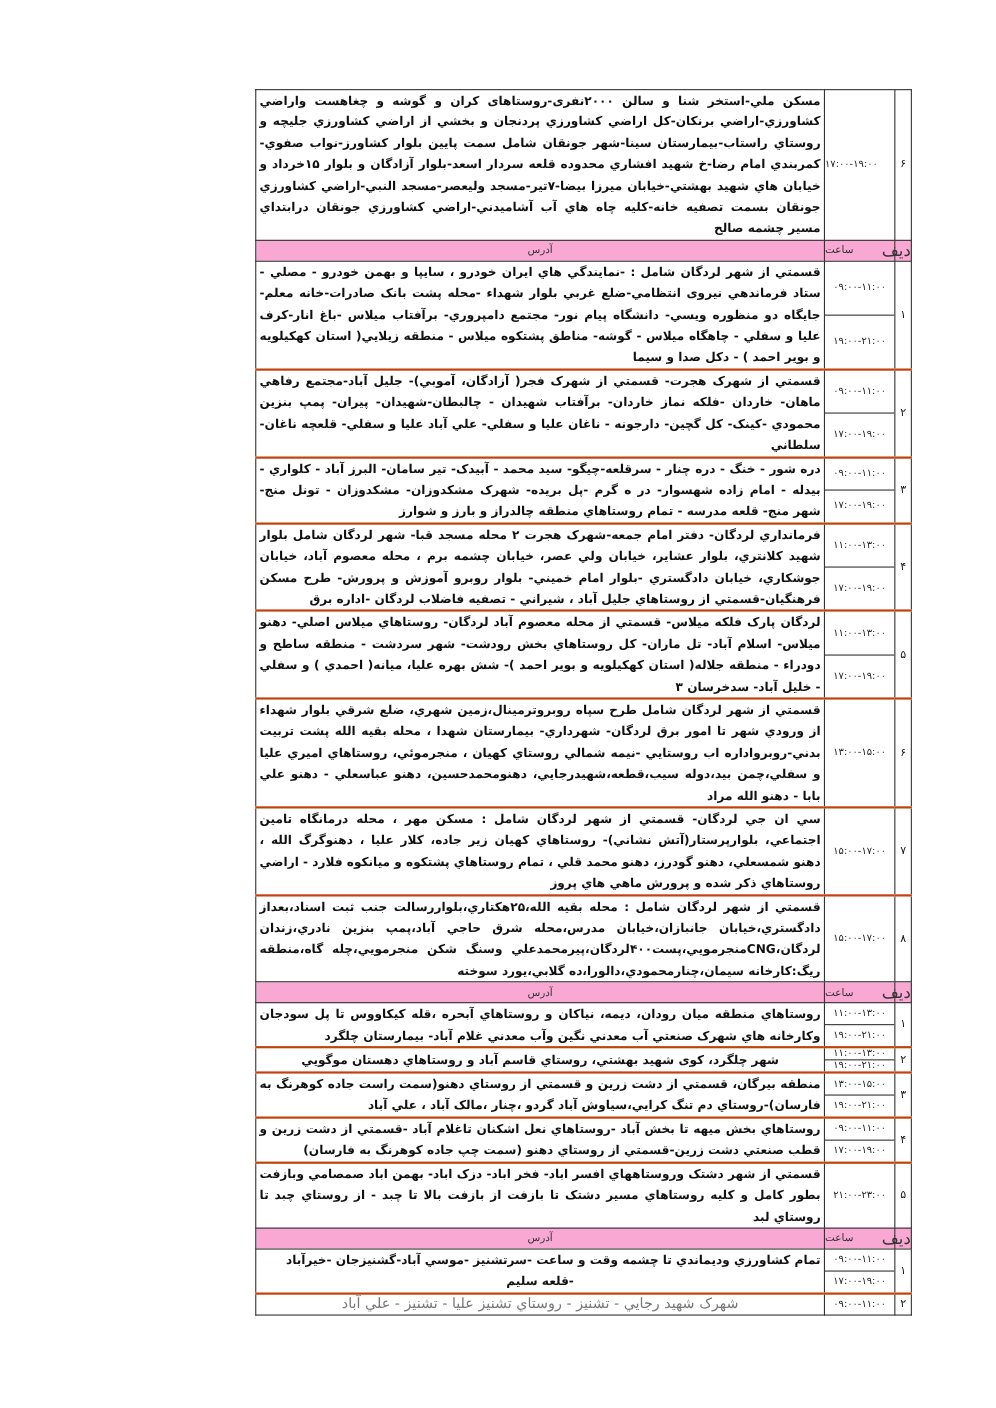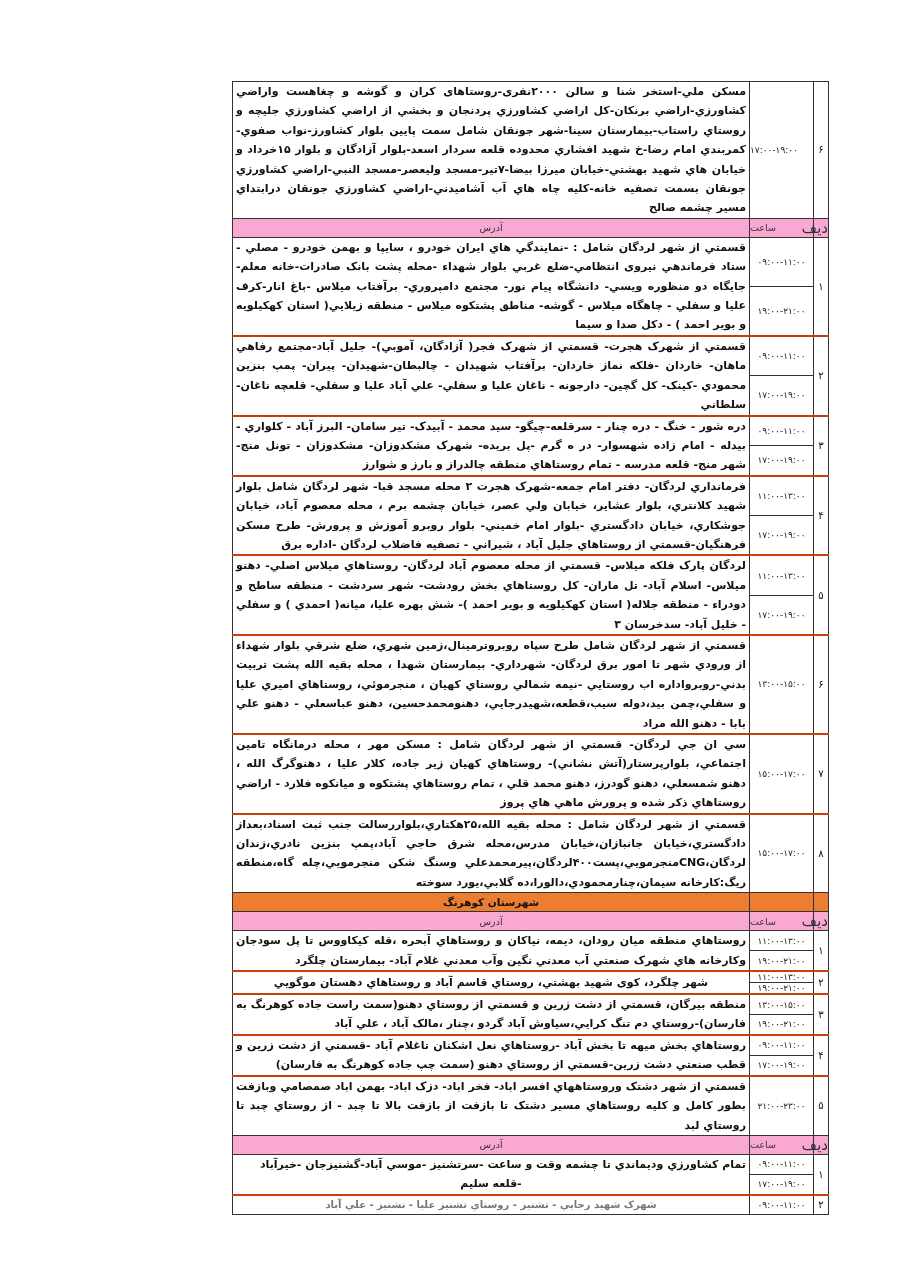--- a/index.html
+++ b/index.html
@@ -16,21 +16,21 @@
   .county.yellow td { background: #ffc000; }
   .county.orange td { background: #ed7d31; }
   .hdr td { background: #f9a8d4; height: 17px; font-size: 9.5px; font-weight: normal; color: #333; }
   .hdr .c-num { font-size: 15px; }
   .thick-top td { border-top: 2px solid #c2410c; }
   .tsplit { display: flex; flex-direction: column; height: 100%; }
   .tsplit span { flex: 1; display: flex; align-items: center; justify-content: center; }
   .tsplit span + span { border-top: 1px solid #333; }
   td.tcell { padding: 0; height: 1px; }
   .cut { height: 18px; }
-  .cut .c-addr { font-weight: bold; font-size: 10px; color: #777; overflow: hidden; line-height: 18px; }
+  .cut .c-addr { font-weight: normal; font-size: 13px; color: #777; overflow: hidden; line-height: 18px; }
 </style>
 </head>
 <body>
 
 <div class="page">
   <table id="tbl">
     <tbody id="tbody">
       <tr style="height:125px;">
         <td class="c-num">۶</td>
         <td class="c-time">۱۷:۰۰-۱۹:۰۰</td>
@@ -111,25 +111,20 @@
         </tr>
         <tr class="thick-top">
           <td class="c-num">۸</td>
           <td class="c-time tcell">
             <div class="tsplit">
               <span>۱۵:۰۰-۱۷:۰۰</span>
             </div>
           </td>
           <td class="c-addr">قسمتي از شهر لردگان شامل : محله بقيه الله،۲۵هکتاري،بلواررسالت جنب ثبت اسناد،بعداز دادگستري،خيابان جانبازان،خيابان مدرس،محله شرق حاجي آباد،پمپ بنزين نادري،زندان لردگان،CNGمنجرمويي،پست۴۰۰لردگان،پيرمحمدعلي وسنگ شکن منجرمويي،چله گاه،منطقه ريگ:کارخانه سيمان،چنارمحمودي،دالورا،ده گلابي،يورد سوخته</td>
         </tr>
-        <tr class="county orange">
-          <td class="c-num"></td>
-          <td class="c-time"></td>
-          <td>شهرستان کوهرنگ</td>
-        </tr>
         <tr class="hdr">
           <td class="c-num">ديف</td>
           <td class="c-time">ساعت</td>
           <td style="text-align: center;">آدرس</td>
         </tr>
         <tr>
           <td class="c-num">۱</td>
           <td class="c-time tcell">
             <div class="tsplit">
               <span>۱۱:۰۰-۱۳:۰۰</span>

